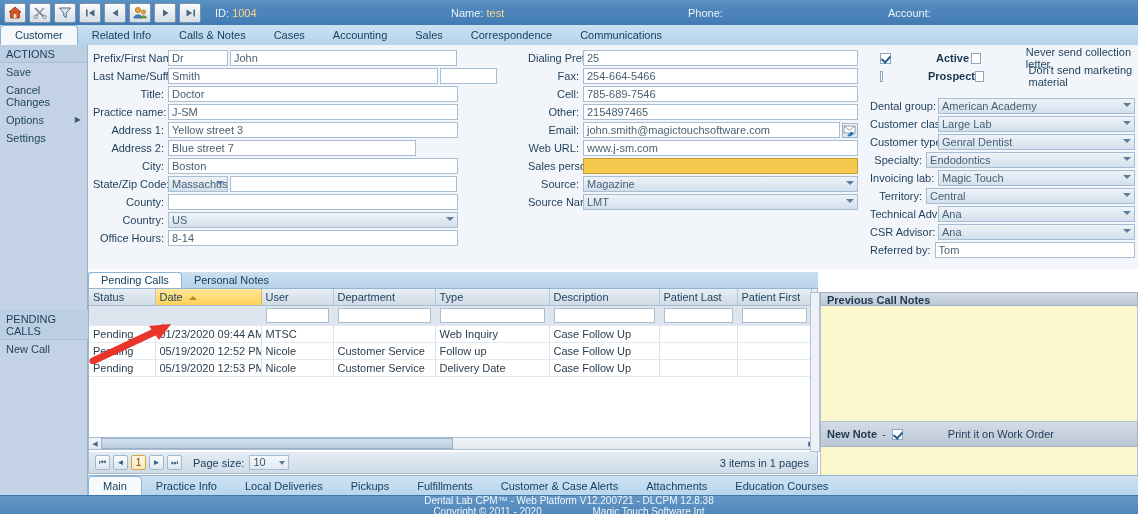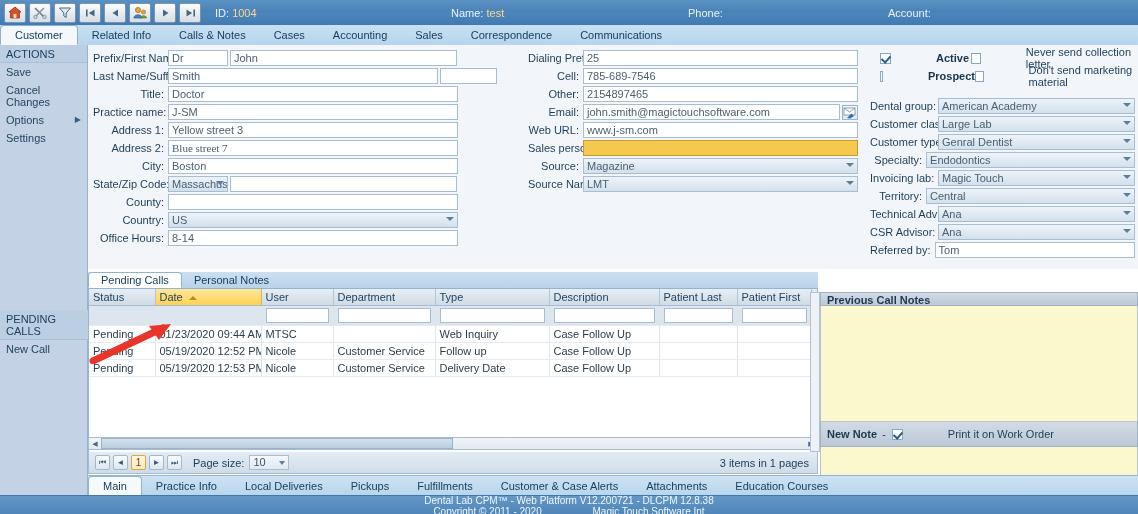--- a/index.html
+++ b/index.html
@@ -349,21 +349,21 @@
         <div class="row">
           <div class="lbl" style="width: 75px;">Practice name:</div>
           <div class="inp" style="width: 290px;"><span>J-SM</span></div>
         </div>
         <div class="row">
           <div class="lbl" style="width: 75px;">Address 1:</div>
           <div class="inp" style="width: 290px;"><span>Yellow street 3</span></div>
         </div>
         <div class="row">
           <div class="lbl" style="width: 75px;">Address 2:</div>
-          <div class="inp" style="width: 290px; font-family: Liberation Serif, serif;"><span>Blue street 7</span></div>
+          <div class="inp" style="width: 248px;"><span>Blue street 7</span></div>
         </div>
         <div class="row">
           <div class="lbl" style="width: 75px;">City:</div>
           <div class="inp" style="width: 290px;"><span>Boston</span></div>
         </div>
         <div class="row">
           <div class="lbl" style="width: 75px;">State/Zip Code:</div>
           <div class="sel" style="width: 60px;"><span>Massachusetts</span><span class="caret"></span></div>
           <div class="inp" style="width: 227px; margin-left: 2px;"><span></span></div>
         </div>
@@ -377,20 +377,24 @@
         </div>
         <div class="row">
           <div class="lbl" style="width: 75px;">Office Hours:</div>
           <div class="inp" style="width: 290px;"><span>8-14</span></div>
         </div>
       </div>
     <div class="col2" id="form-col2">
         <div class="row">
           <div class="lbl" style="width: 55px;">Dialing Prefix:</div>
           <div class="inp" style="width: 275px;"><span>25</span></div>
+        </div>
+        <div class="row">
+          <div class="lbl" style="width: 55px;">Fax:</div>
+          <div class="inp" style="width: 275px;"><span>254-664-5466</span></div>
         </div>
         <div class="row">
           <div class="lbl" style="width: 55px;">Cell:</div>
           <div class="inp" style="width: 275px;"><span>785-689-7546</span></div>
         </div>
         <div class="row">
           <div class="lbl" style="width: 55px;">Other:</div>
           <div class="inp" style="width: 275px;"><span>2154897465</span></div>
         </div>
         <div class="row">

